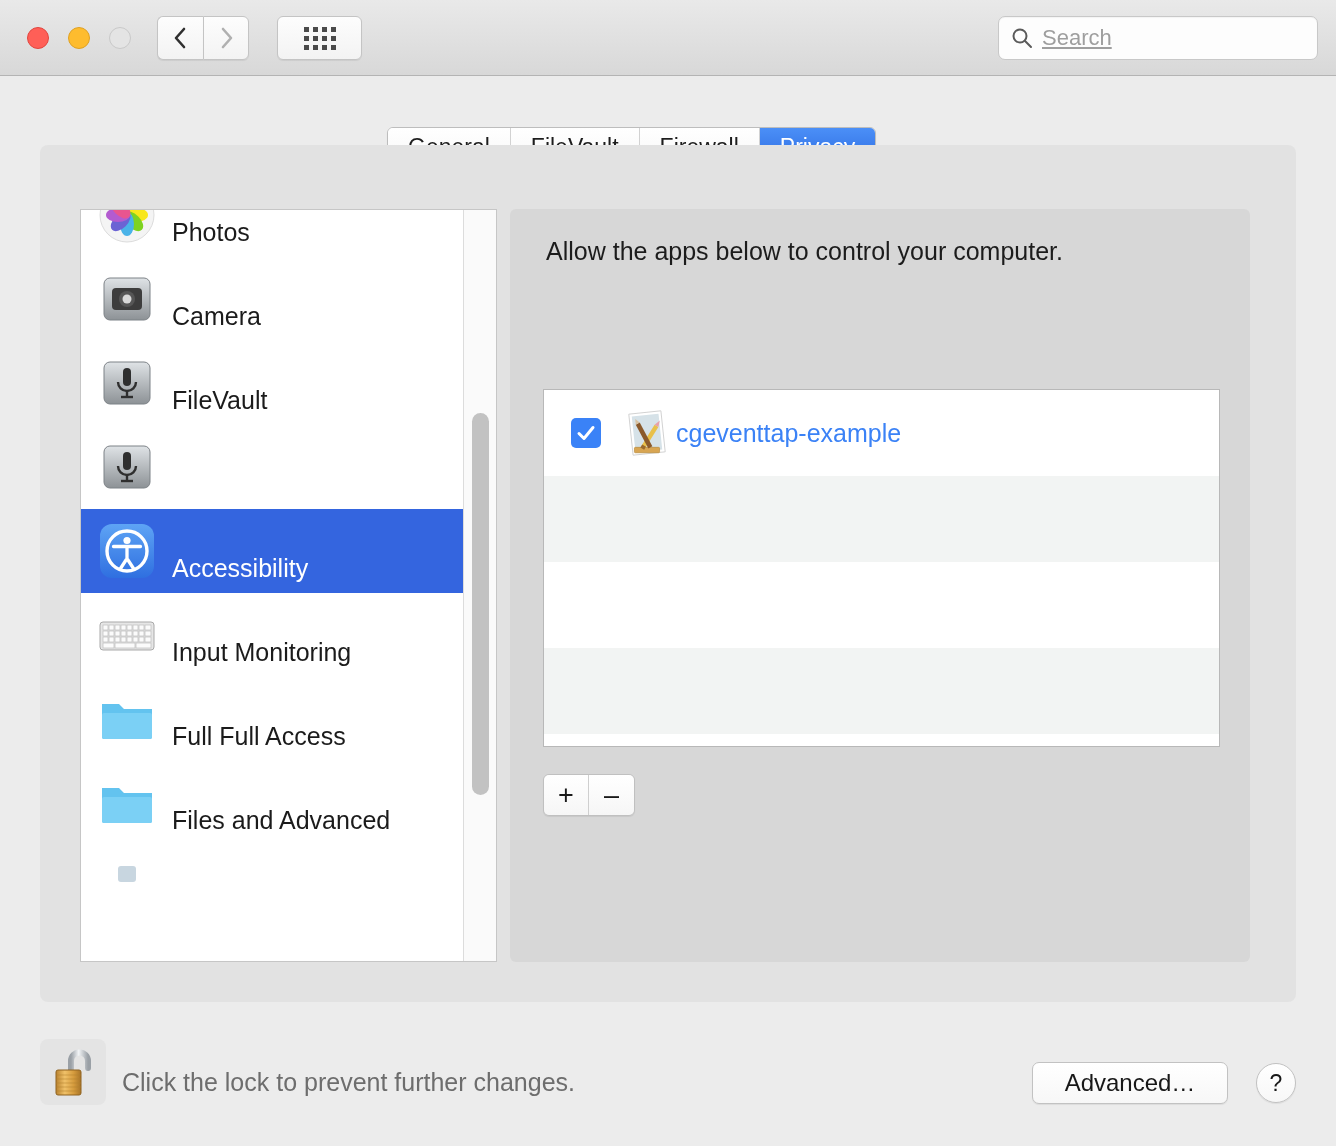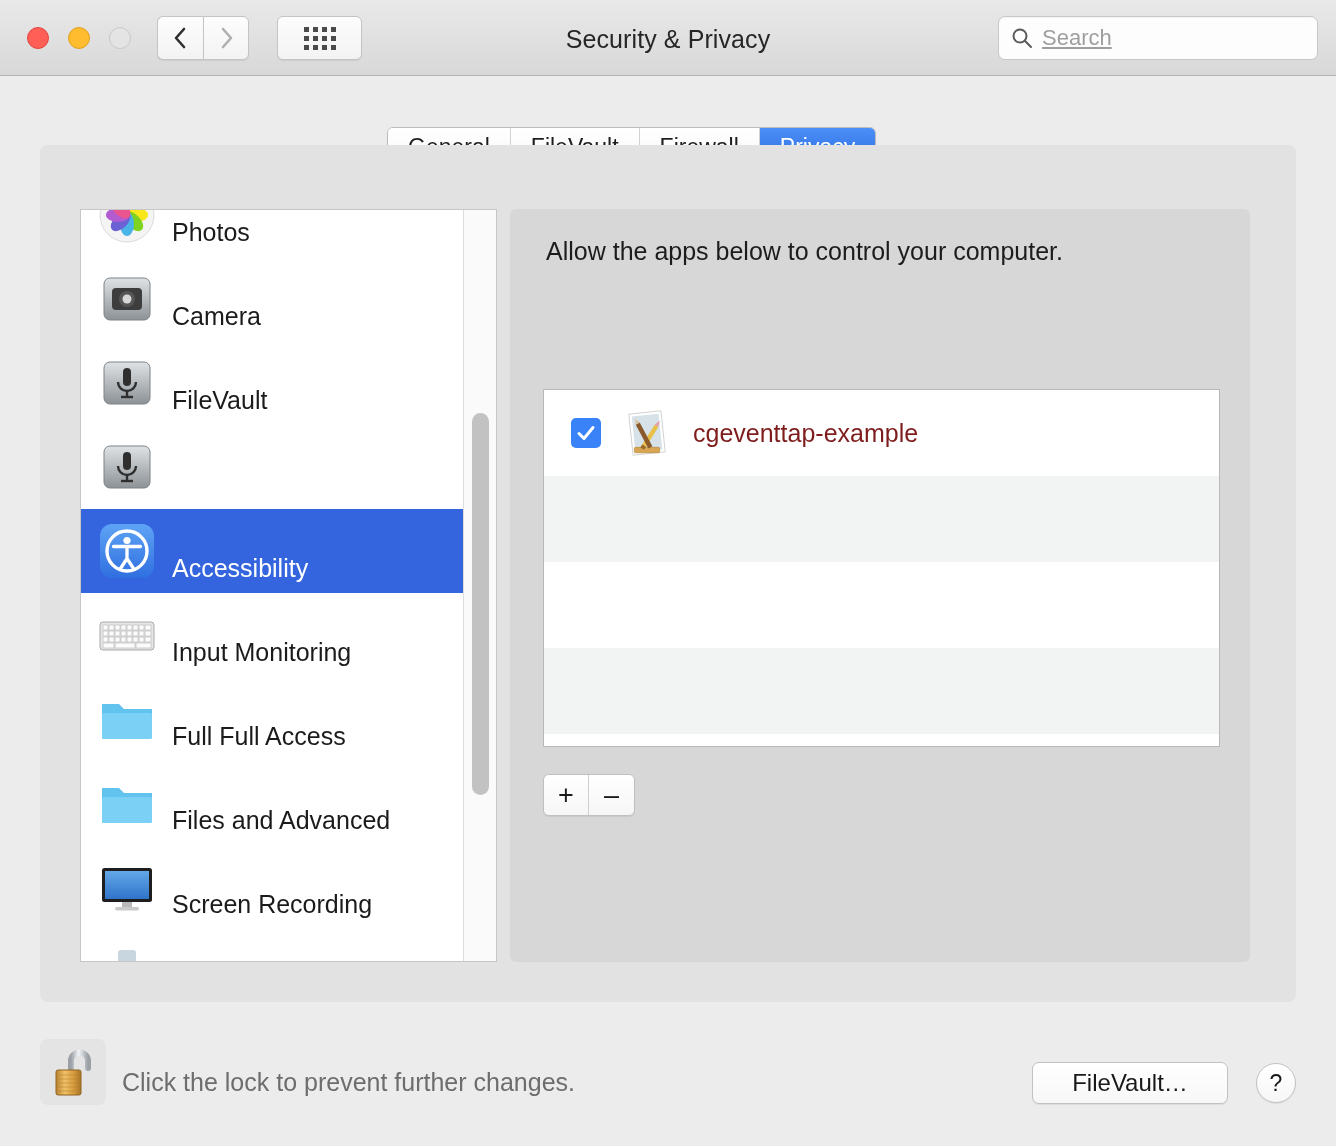--- a/index.html
+++ b/index.html
@@ -115,21 +115,21 @@
   .content-head { position: absolute; left: 36px; top: 28px; font-size: 25px; color: #1c1c1c; }
 
   .applist {
     position: absolute; left: 33px; top: 180px; width: 677px; height: 358px;
     background: #fff; border: 1px solid #b8b8b8;
     overflow: hidden;
   }
   .app-row { height: 86px; display: flex; align-items: center; padding-left: 27px; }
   .app-row.odd  { background: #ffffff; }
   .app-row.even { background: #f2f4f3; }
-  .app-name { font-size: 25px; color: #7f1d1d; margin-left: 20px; }
+  .app-name { font-size: 25px; color: #3b82f6; margin-left: 3px; }
 
   .cbx {
     width: 30px; height: 30px; border-radius: 5px; background: #3a82f7;
     display: flex; align-items: center; justify-content: center; flex: 0 0 30px;
   }
   .cbx svg { width: 22px; height: 22px; }
 
   .pm-group {
     position: absolute; left: 33px; top: 565px;
     display: flex; border: 1px solid #c0c0c0; border-radius: 6px;
@@ -200,21 +200,20 @@
         <i></i>
         <i></i>
         <i></i>
         <i></i>
         <i></i>
         <i></i>
         <i></i>
     </span>
   </div>
 
-  <div class="win-title">Security &amp; Privacy</div>
 
   <div class="searchbox">
     <svg width="22" height="22" viewBox="0 0 22 22">
       <circle cx="9" cy="9" r="6.5" fill="none" stroke="#5a5a5a" stroke-width="2"></circle>
       <line x1="13.8" y1="13.8" x2="20" y2="20" stroke="#5a5a5a" stroke-width="2" stroke-linecap="round"></line>
     </svg>
     <span class="search-ph">Search</span>
   </div>
 </div>
 
@@ -373,37 +372,20 @@
       <div class="sb-item">
         <span class="sb-icon">
           <svg viewBox="0 0 58 58" width="58" height="58">
             <path d="M4 14h17l5 5h28v28a2 2 0 0 1-2 2H6a2 2 0 0 1-2-2z" fill="#63c3ef"></path>
             <rect x="4" y="23" width="50" height="26" rx="2" fill="#7bd0f5"></rect>
           </svg>
         </span>
         <span class="sb-label">Files and Advanced</span>
       </div>
 
-      <div class="sb-item">
-        <span class="sb-icon">
-          <svg viewBox="0 0 58 58" width="58" height="58">
-            <defs>
-                <linearGradient id="gscr" x1="0" y1="0" x2="0" y2="1">
-              <stop offset="0" stop-color="#63a8e8"></stop>
-                  <stop offset="1" stop-color="#2f74c9"></stop>
-            </linearGradient>
-              </defs>
-            <rect x="4" y="10" width="50" height="34" rx="2.5" fill="#1e1e1e"></rect>
-            <rect x="7" y="13" width="44" height="28" fill="url(#gscr)"></rect>
-            <rect x="24" y="44" width="10" height="6" fill="#b9b9b9"></rect>
-            <rect x="17" y="49" width="24" height="3.5" rx="1.7" fill="#c9c9c9"></rect>
-          </svg>
-        </span>
-        <span class="sb-label">Screen Recording</span>
-      </div>
 
       <div class="sb-item">
         <span class="sb-icon">
           <svg viewBox="0 0 58 58" width="58" height="58">
             <rect x="20" y="8" width="18" height="16" rx="3" fill="#c8d6e0"></rect>
           </svg>
         </span>
         <span class="sb-label"></span>
       </div>
     </div>
@@ -478,14 +460,14 @@
     <g stroke="#b1812f" stroke-width=".8" opacity=".65">
       <line x1="6" y1="29" x2="31" y2="29"></line>
         <line x1="6" y1="33" x2="31" y2="33"></line>
       <line x1="6" y1="37" x2="31" y2="37"></line>
         <line x1="6" y1="41" x2="31" y2="41"></line>
       <line x1="6" y1="45" x2="31" y2="45"></line>
     </g>
   </svg>
 </div>
 <div class="lock-text">Click the lock to prevent further changes.</div>
-<div class="adv-btn">FileVault…</div>
+<div class="adv-btn">Advanced…</div>
 <div class="help-btn">?</div>
 
 </body></html>

